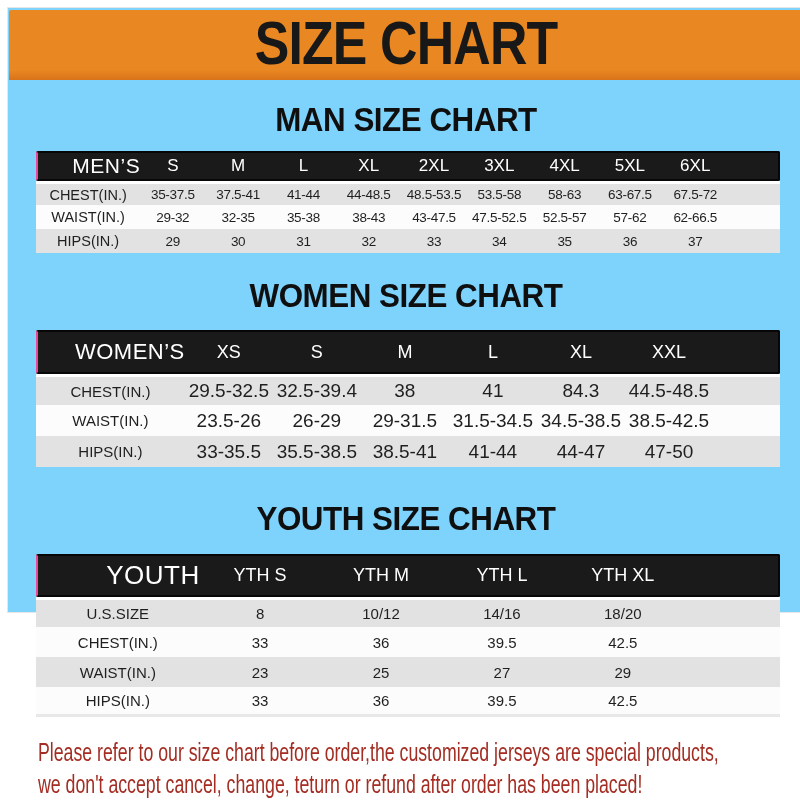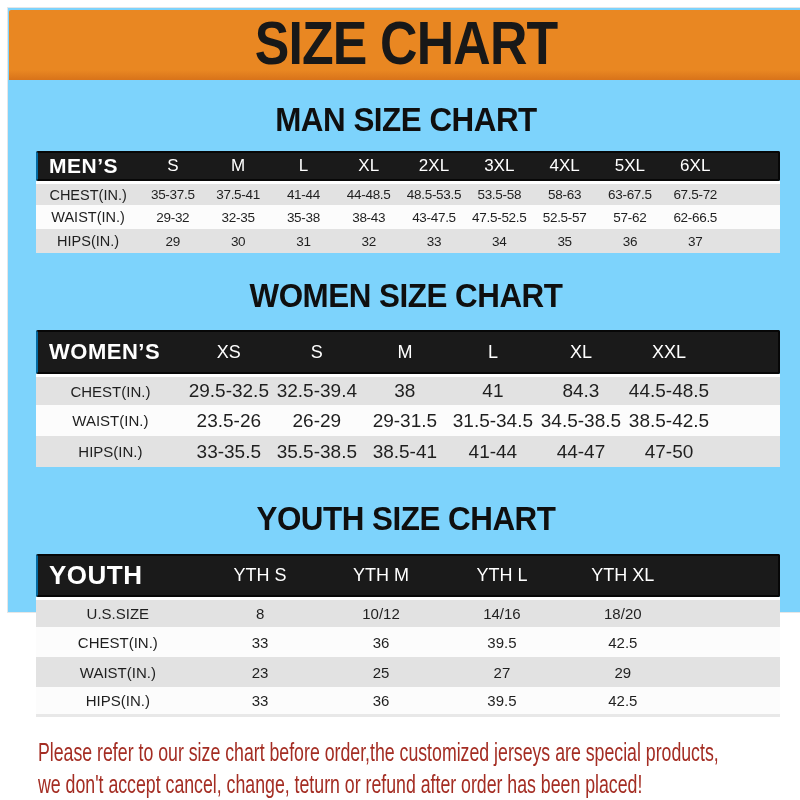--- a/index.html
+++ b/index.html
@@ -65,24 +65,24 @@
   .size-table thead th {
     background: var(--header-bg);
     color: var(--header-text);
     border-top: 2px solid #070707;
     border-bottom: 2px solid #070707;
     font-weight: 400;
     text-align: center;
     white-space: nowrap;
   }
   .size-table thead th:first-child {
-    border-left: 2px solid #0369a1;
+    border-left: 2px solid #ec4899;
     border-radius: 2px 0 0 2px;
-    text-align: left;
-    font-weight: 700;
+    text-align: right;
+    font-weight: 400;
     padding-left: 11px;
     letter-spacing: 0.5px;
   }
   .size-table thead th:last-child {
     border-right: 2px solid #070707;
     border-radius: 0 2px 2px 0;
   }
   .table-man   thead th { height: 30px; font-size: 17px; }
   .table-women thead th { height: 44px; font-size: 18px; }
   .table-youth thead th { height: 43px; font-size: 18px; }

